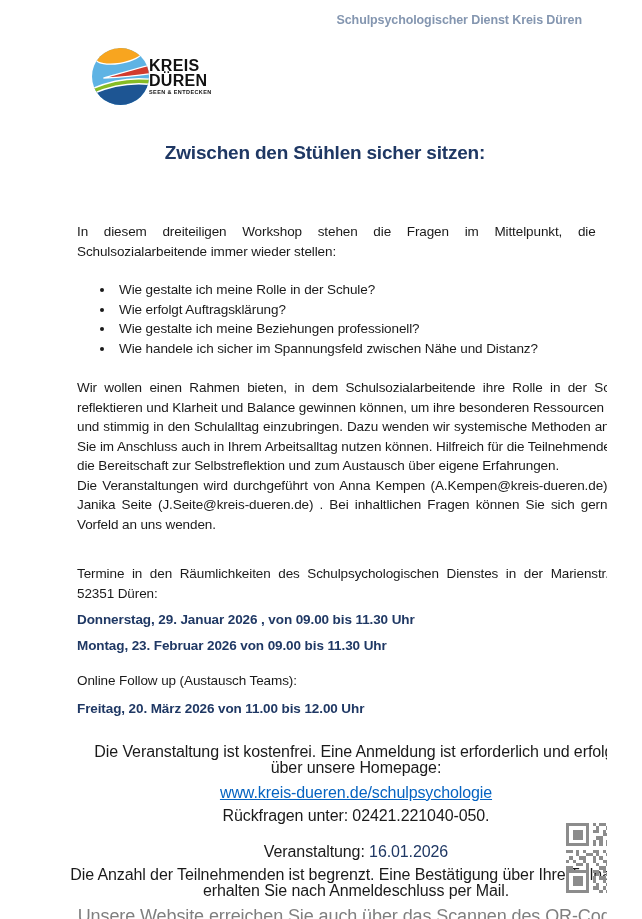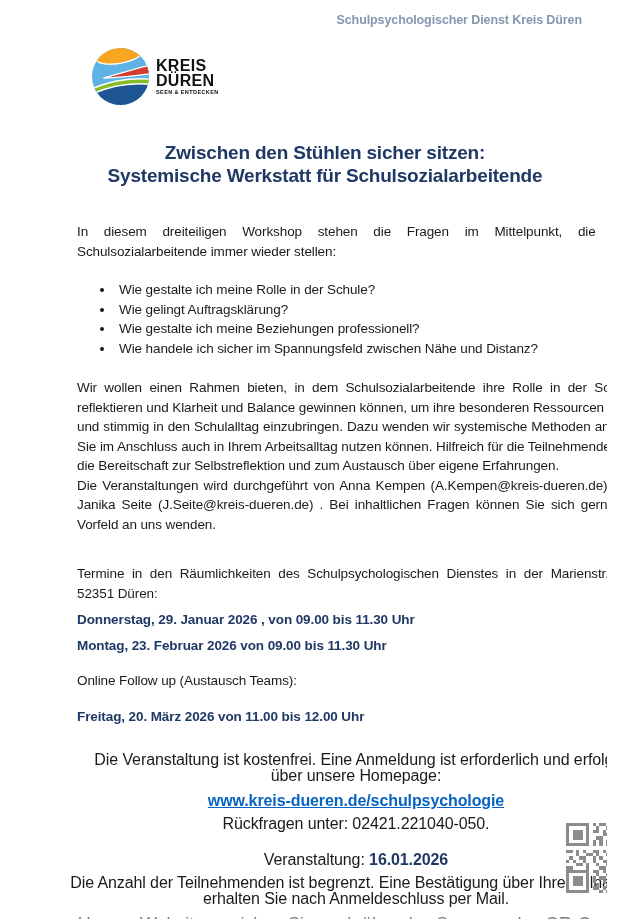--- a/index.html
+++ b/index.html
@@ -28,21 +28,20 @@
     color: #8496b0;
   }
 
   
   .logo {
     position: absolute;
     top: 48px;
     left: 57px;
     display: flex;
     align-items: center;
-    gap: 7px;
   }
   .logo-circle { width: 57px; height: 57px; display: block; }
   .logo-text { line-height: 1; }
   .logo-text .big {
     font-size: 16px;
     font-weight: bold;
     color: #111111;
     letter-spacing: 0.3px;
     line-height: 15px;
   }
@@ -89,38 +88,38 @@
   .block-gap-18 { margin-top: 30px; }
 
   .date-line {
     text-align: left;
     color: #1f3864;
     font-weight: bold;
     margin-top: 6px;
   }
   .date-line.first { margin-top: 7px; }
   .online-label { margin-top: 16px; }
-  .date-line.third { margin-top: 16px; }
+  .date-line.third { margin-top: 8px; }
 
   .small-center {
     text-align: center;
     font-size: 16px;
     line-height: 16px;
   }
   .info-line { margin-top: 26px; }
   .link-line { margin-top: 9px; }
   .link {
     color: #0563c1;
-    font-weight: bold;
+    font-weight: normal;
     text-decoration: underline;
     cursor: pointer;
   }
   .phone-line { margin-top: 7px; }
   .deadline-line { margin-top: 20px; }
-  .deadline-date { font-weight: bold; color: #1f3864; }
+  .deadline-date { font-weight: normal; color: #1f3864; }
   .limit-note { margin-top: 7px; margin-left: -8px; margin-right: -8px; }
   .qr-note {
     margin-top: 8px;
     font-size: 18px;
     color: #7f7f7f;
     text-align: center;
   }
 
   
   .qr {
@@ -155,30 +154,29 @@
     </svg>
     <div class="logo-text">
       <div class="big">KREIS</div>
       <div class="big">DÜREN</div>
       <div class="tagline">SEEN &amp; ENTDECKEN</div>
     </div>
   </div>
 
   <div class="title">
     <div>Zwischen den Stühlen sicher sitzen:</div>
-    <div>Systemische Werkstatt für Schulsozialarbeitende</div>
   </div>
 
   <div class="content">
 
     <p class="para">In diesem dreiteiligen Workshop stehen die Fragen im Mittelpunkt, die sich Schulsozialarbeitende immer wieder stellen:</p>
 
     <ul class="bullets">
       <li>Wie gestalte ich meine Rolle in der Schule?</li>
-      <li>Wie gelingt Auftragsklärung?</li>
+      <li>Wie erfolgt Auftragsklärung?</li>
       <li>Wie gestalte ich meine Beziehungen professionell?</li>
       <li>Wie handele ich sicher im Spannungsfeld zwischen Nähe und Distanz?</li>
     </ul>
 
     <p class="para block-gap-20">Wir wollen einen Rahmen bieten, in dem Schulsozialarbeitende ihre Rolle in der Schule reflektieren und Klarheit und Balance gewinnen können, um ihre besonderen Ressourcen aktiv und stimmig in den Schulalltag einzubringen. Dazu wenden wir systemische Methoden an, die Sie im Anschluss auch in Ihrem Arbeitsalltag nutzen können. Hilfreich für die Teilnehmenden ist die Bereitschaft zur Selbstreflektion und zum Austausch über eigene Erfahrungen.</p>
     <p class="para">Die Veranstaltungen wird durchgeführt von Anna Kempen (A.Kempen@kreis-dueren.de) und Janika Seite (J.Seite@kreis-dueren.de) . Bei inhaltlichen Fragen können Sie sich gerne im Vorfeld an uns wenden.</p>
 
     <p class="para block-gap-18">Termine in den Räumlichkeiten des Schulpsychologischen Dienstes in der Marienstr. 17, 52351 Düren:</p>
 
     <div class="date-line first">Donnerstag, 29. Januar 2026 , von 09.00 bis 11.30 Uhr</div>

